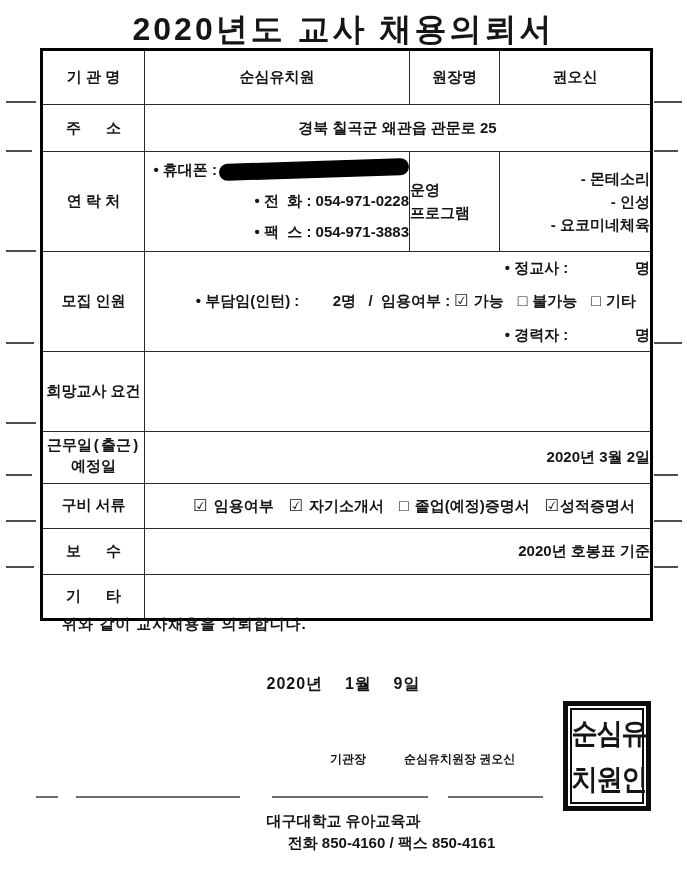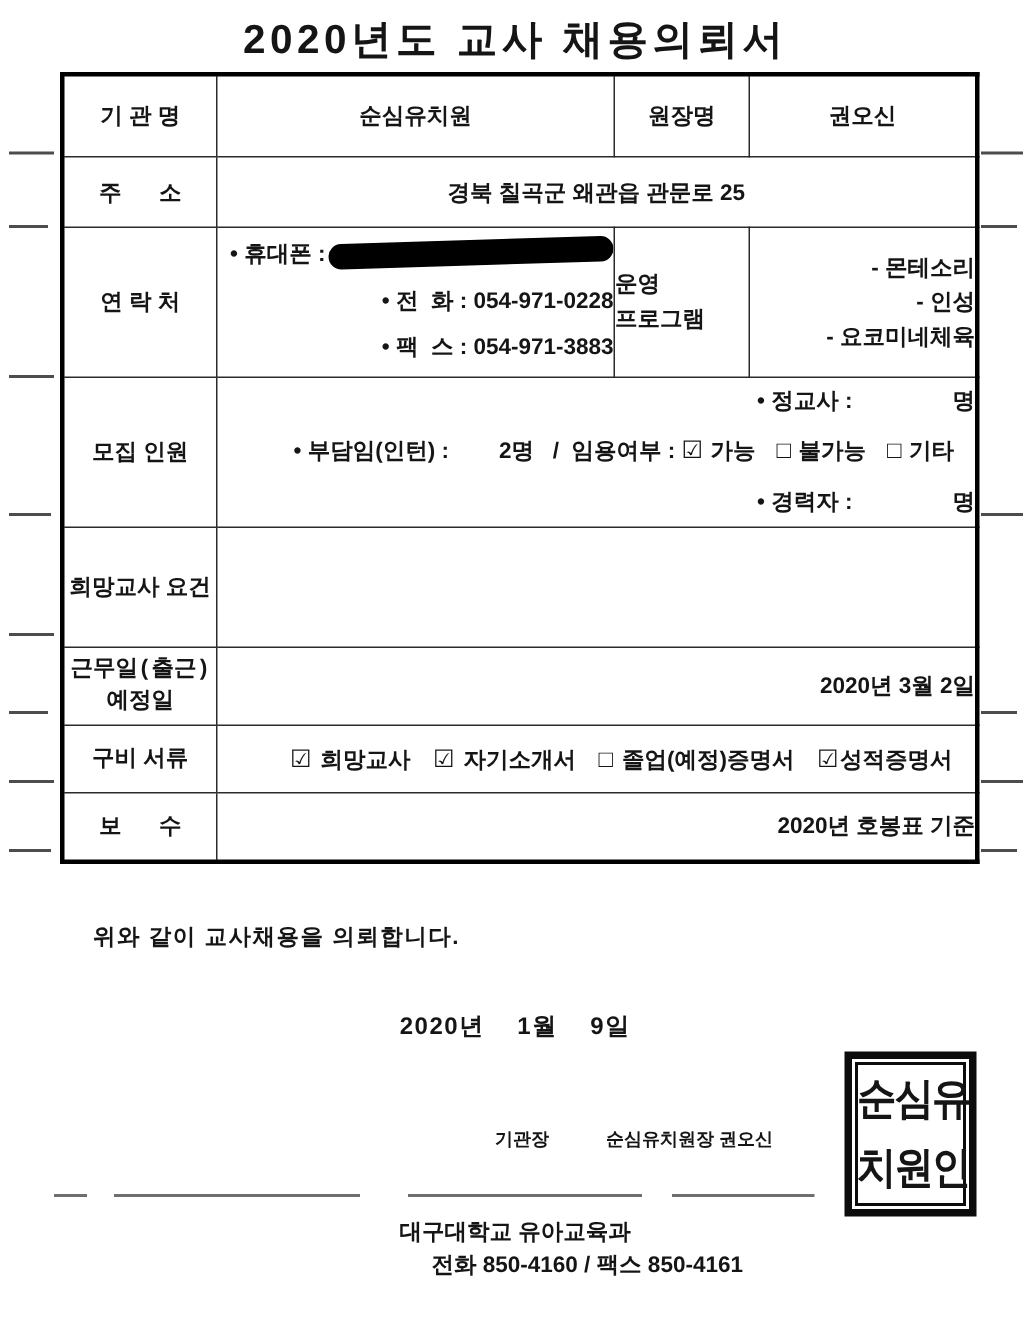--- a/index.html
+++ b/index.html
@@ -11,21 +11,21 @@
   .page{
     position:relative;
     width:687px;height:887px;
     background:#fff;
     overflow:hidden;
     font-weight:700;
   }
   .pre{white-space:pre;}
   .title{
     position:absolute;top:8px;left:0;width:687px;
-    text-align:center;font-size:27px;font-weight:800;
+    text-align:center;font-size:32px;font-weight:800;
     letter-spacing:3px;
   }
   table.form{
     position:absolute;left:40px;top:48px;
     border-collapse:collapse;table-layout:fixed;
     width:610px;
     border:3px solid #000;
     font-size:15px;
   }
   table.form td{
@@ -143,29 +143,33 @@
       <td class="lbl two-line">
         <div>근무일(출근)</div>
         <div>예정일</div>
       </td>
       <td class="val-l" colspan="3">2020년 3월 2일</td>
     </tr>
 
     <tr style="height:45px;">
       <td class="lbl">구비 서류</td>
       <td class="val-l" colspan="3">
-        <span class="doc-item"><span class="glyph">☑</span><span>희망교사</span></span><span class="doc-item"><span class="glyph">☑</span><span>자기소개서</span></span><span class="doc-item"><span class="glyph">□</span><span>졸업(예정)증명서</span></span><span class="doc-item"><span class="glyph tight">☑</span><span>성적증명서</span></span>
+        <span class="doc-item"><span class="glyph">☑</span><span>임용여부</span></span><span class="doc-item"><span class="glyph">☑</span><span>자기소개서</span></span><span class="doc-item"><span class="glyph">□</span><span>졸업(예정)증명서</span></span><span class="doc-item"><span class="glyph tight">☑</span><span>성적증명서</span></span>
       </td>
     </tr>
 
     <tr style="height:46px;">
       <td class="lbl pre">보      수</td>
       <td class="val-l" colspan="3">2020년 호봉표 기준</td>
     </tr>
 
+    <tr style="height:45px;">
+      <td class="lbl pre">기      타</td>
+      <td class="val-l" colspan="3"></td>
+    </tr>
   </tbody>
     </table>
 
   <div class="tick" style="left:6px;top:101px;width:30px;"></div>
   <div class="tick" style="left:6px;top:150px;width:26px;"></div>
   <div class="tick" style="left:6px;top:250px;width:30px;"></div>
   <div class="tick" style="left:6px;top:342px;width:28px;"></div>
   <div class="tick" style="left:6px;top:422px;width:30px;"></div>
   <div class="tick" style="left:6px;top:474px;width:26px;"></div>
   <div class="tick" style="left:6px;top:520px;width:30px;"></div>

